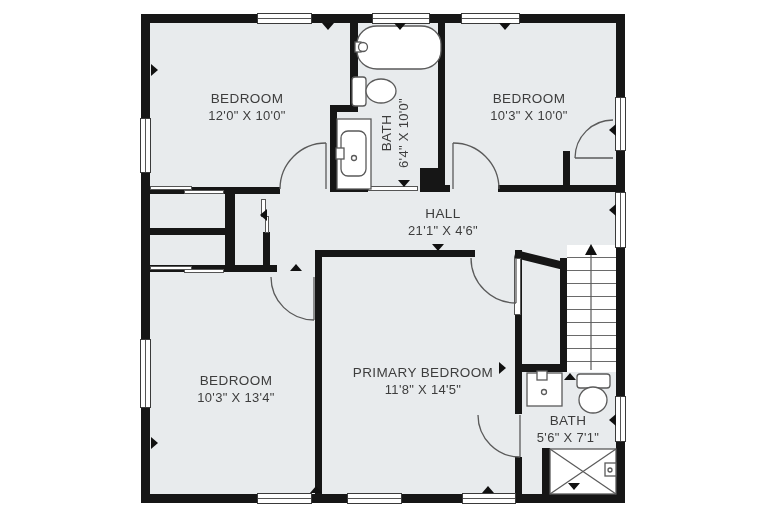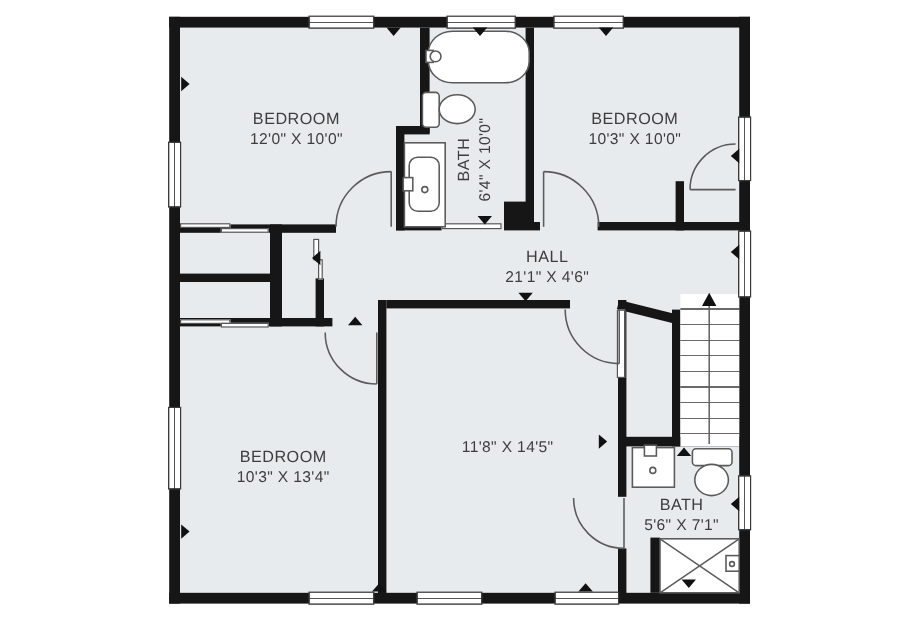--- a/index.html
+++ b/index.html
@@ -161,31 +161,32 @@
   <div class="room-label rot" style="left:341px;top:110px;width:120px;height:46px">
     <div class="rname">BATH</div>
     <div class="rdims">6'4" X 10'0"</div>
   </div>
 
   <div class="room-label" style="left:449px;top:90px;width:160px">
     <div class="rname">BEDROOM</div>
     <div class="rdims">10'3" X 10'0"</div>
   </div>
 
-  <div class="room-label" style="left:376px;top:205px;width:160px">
+  <div class="room-label" style="left:363px;top:205px;width:160px">
     <div class="rname">HALL</div>
     <div class="rdims">21'1" X 4'6"</div>
   </div>
 
   <div class="room-label" style="left:156px;top:372px;width:160px">
     <div class="rname">BEDROOM</div>
     <div class="rdims">10'3" X 13'4"</div>
   </div>
 
   <div class="room-label" style="left:323px;top:364px;width:200px">
+    <div class="rname">PRIMARY BEDROOM</div>
     <div class="rdims">11'8" X 14'5"</div>
   </div>
 
   <div class="room-label" style="left:508px;top:412px;width:120px">
     <div class="rname">BATH</div>
     <div class="rdims">5'6" X 7'1"</div>
   </div>
 
 </div>
 

